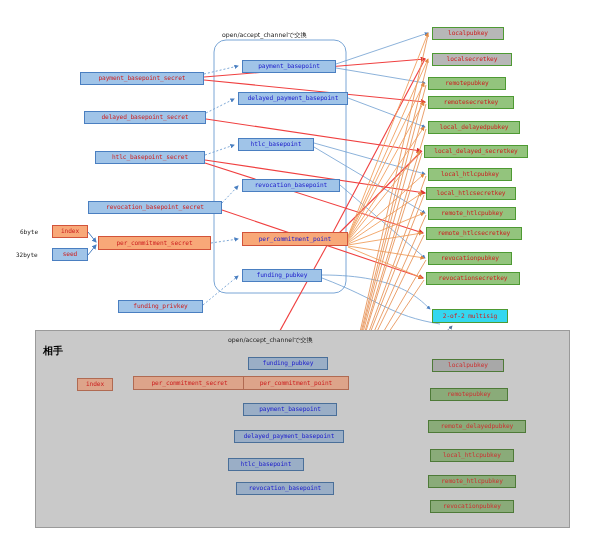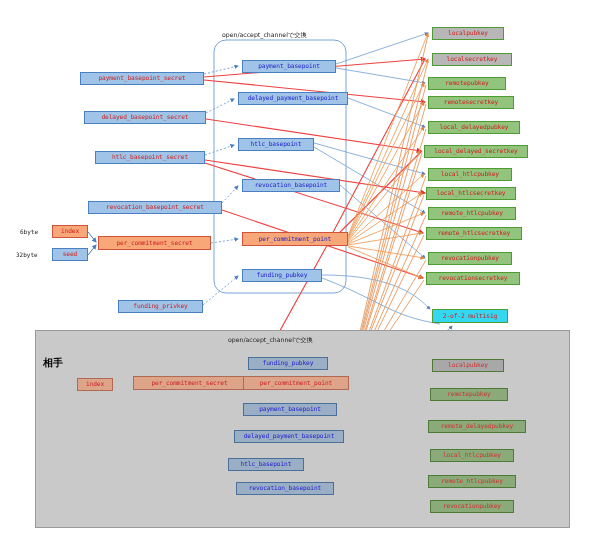--- a/index.html
+++ b/index.html
@@ -133,21 +133,21 @@
     white-space: nowrap;
     z-index: 6;
   }
 </style>
 </head>
 <body>
 
 <div id="canvas">
 
   <div id="peer-panel" style="left: 35px; top: 330px; width: 533px; height: 196px;"></div>
-  <div id="peer-label" style="left: 43px; top: 356px;">相手</div>
+  <div id="peer-label" style="left: 43px; top: 344px;">相手</div>
 
   <svg class="wires" viewBox="0 0 600 547">
     <defs>
       <marker id="ab" markerWidth="5" markerHeight="5" refX="4" refY="2.5" orient="auto">
         <path d="M0,0 L5,2.5 L0,5 z" fill="#4a7fc1"></path>
       </marker>
       <marker id="ar" markerWidth="5" markerHeight="5" refX="4" refY="2.5" orient="auto">
         <path d="M0,0 L5,2.5 L0,5 z" fill="#e03030"></path>
       </marker>
       <marker id="ao" markerWidth="5" markerHeight="5" refX="4" refY="2.5" orient="auto">

